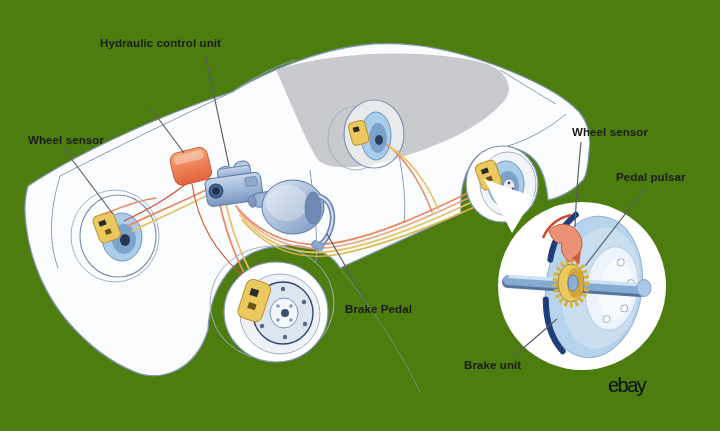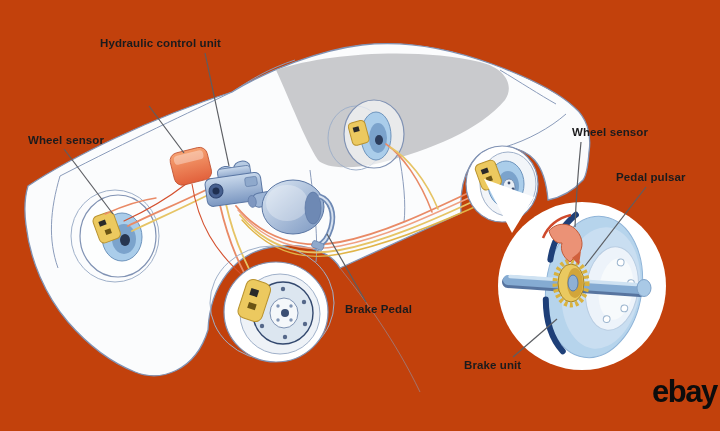--- a/index.html
+++ b/index.html
@@ -1,29 +1,29 @@
 <!DOCTYPE html>
 <html><head>
 <meta charset="utf-8">
 <style>
   html,body{margin:0;padding:0;background:#b9babd;}
   .stage{
     position:relative;width:720px;height:431px;overflow:hidden;
-    background:#c2410c;
+    background:#4d7c0f;
     font-family:"Liberation Sans", sans-serif;
   }
   .stage svg{position:absolute;left:0;top:0;}
   .label{
     position:absolute;
     font-size:11.5px;font-weight:700;color:#1b1b1d;
     letter-spacing:.1px;white-space:nowrap;
   }
   .logo{
-    position:absolute;left:652px;top:374px;
-    font-size:31px;font-weight:700;color:#0c0c0c;
+    position:absolute;left:608px;top:374px;
+    font-size:20px;font-weight:400;color:#0c0c0c;
     letter-spacing:-1.5px;white-space:nowrap;
   }
 </style>
 </head>
 <body>
 
 <div class="stage">
 
 <svg width="720" height="431" viewBox="0 0 720 431">
   <defs>

